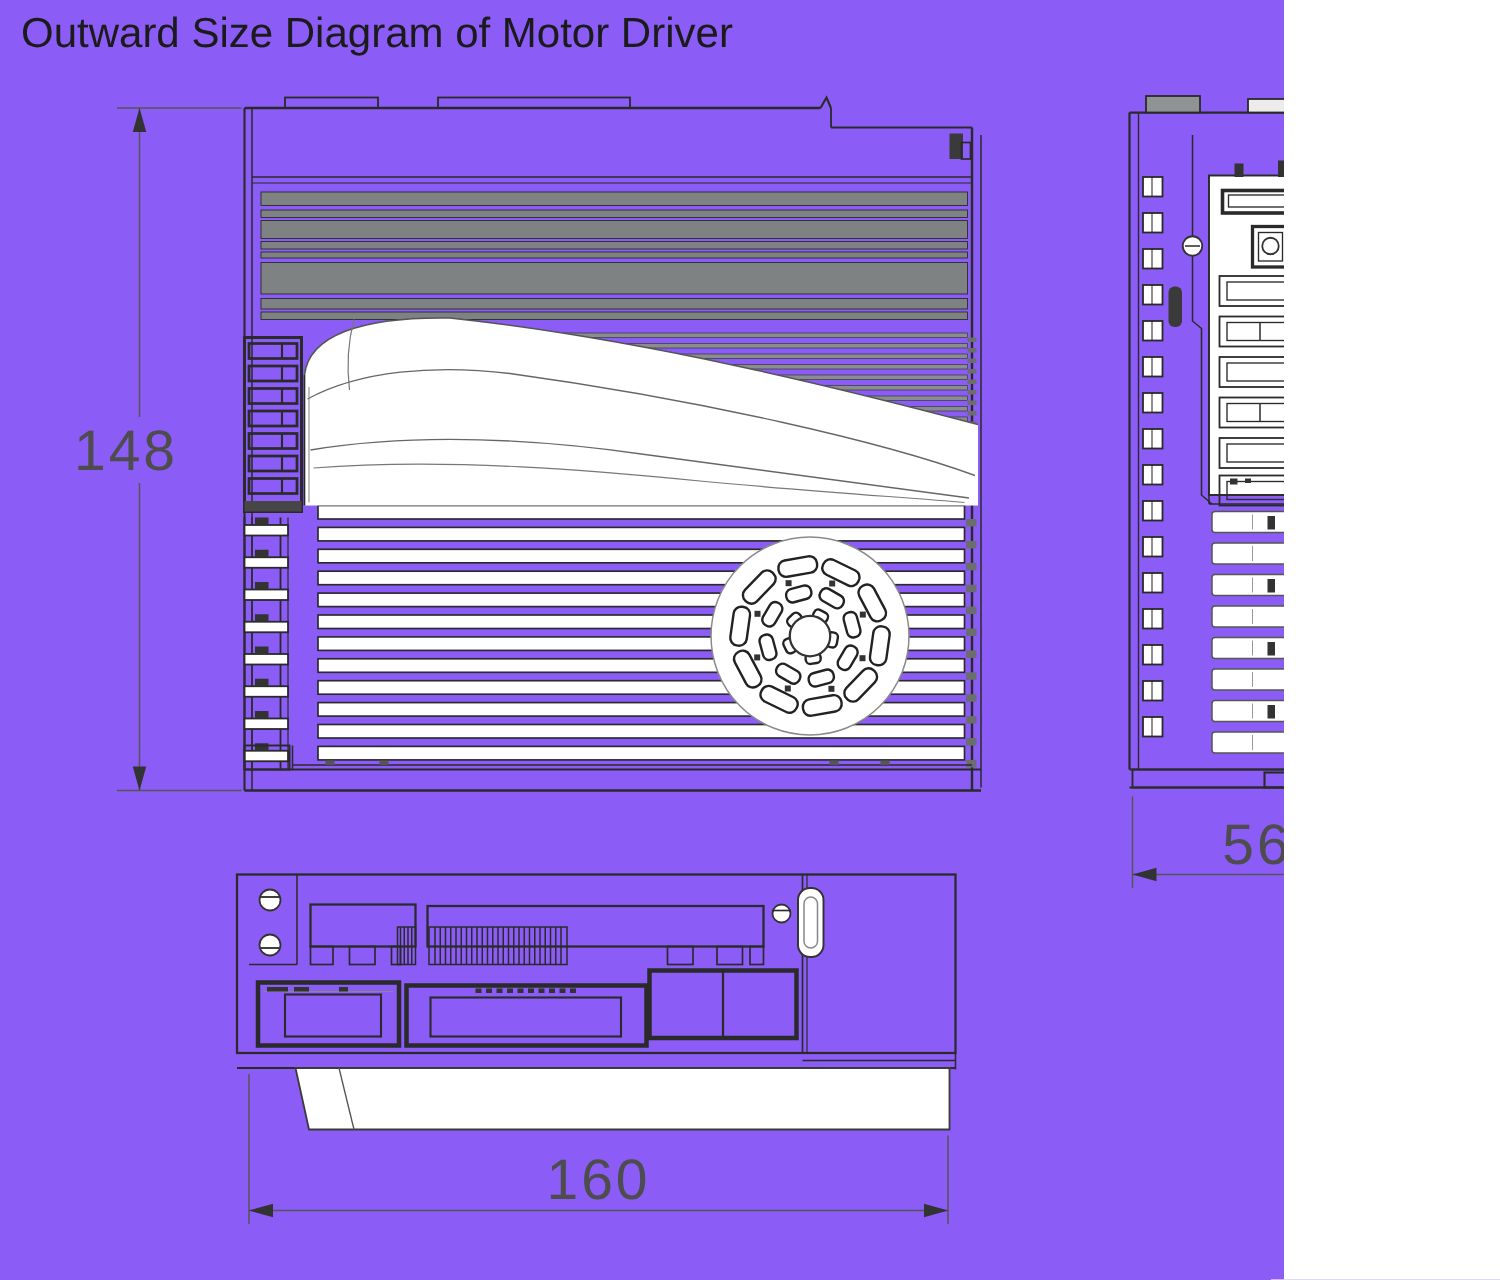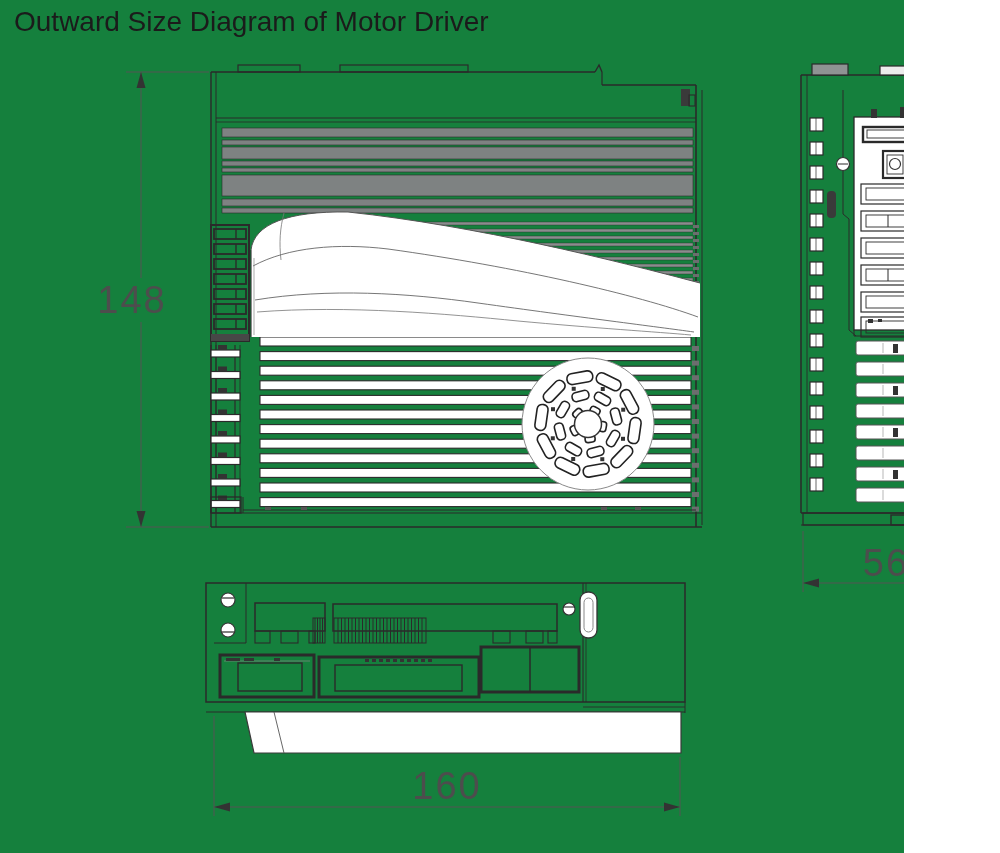--- a/index.html
+++ b/index.html
@@ -1,17 +1,17 @@
 <!DOCTYPE html>
 <html><head>
 <meta charset="utf-8">
 <style>
   html,body{margin:0;padding:0;background:#fff;}
-  #page{position:relative;width:856px;height:853px;background:#15803d;overflow:hidden;
-        font-family:"Liberation Sans",sans-serif;padding-left:48px;}
+  #page{position:relative;width:856px;height:853px;background:#8b5cf6;overflow:hidden;
+        font-family:"Liberation Sans",sans-serif;}
   #title{position:absolute;left:14px;top:6px;font-size:28px;color:#1b1b1b;
          font-family:"Liberation Sans",sans-serif;white-space:nowrap;}
   svg text.dim{font-family:"Liberation Sans",sans-serif;font-size:38px;fill:#4d4d4d;letter-spacing:2px;}
 </style>
 </head>
 <body>
 
 <div id="page">
   <div id="title">Outward Size Diagram of Motor Driver</div>
 

